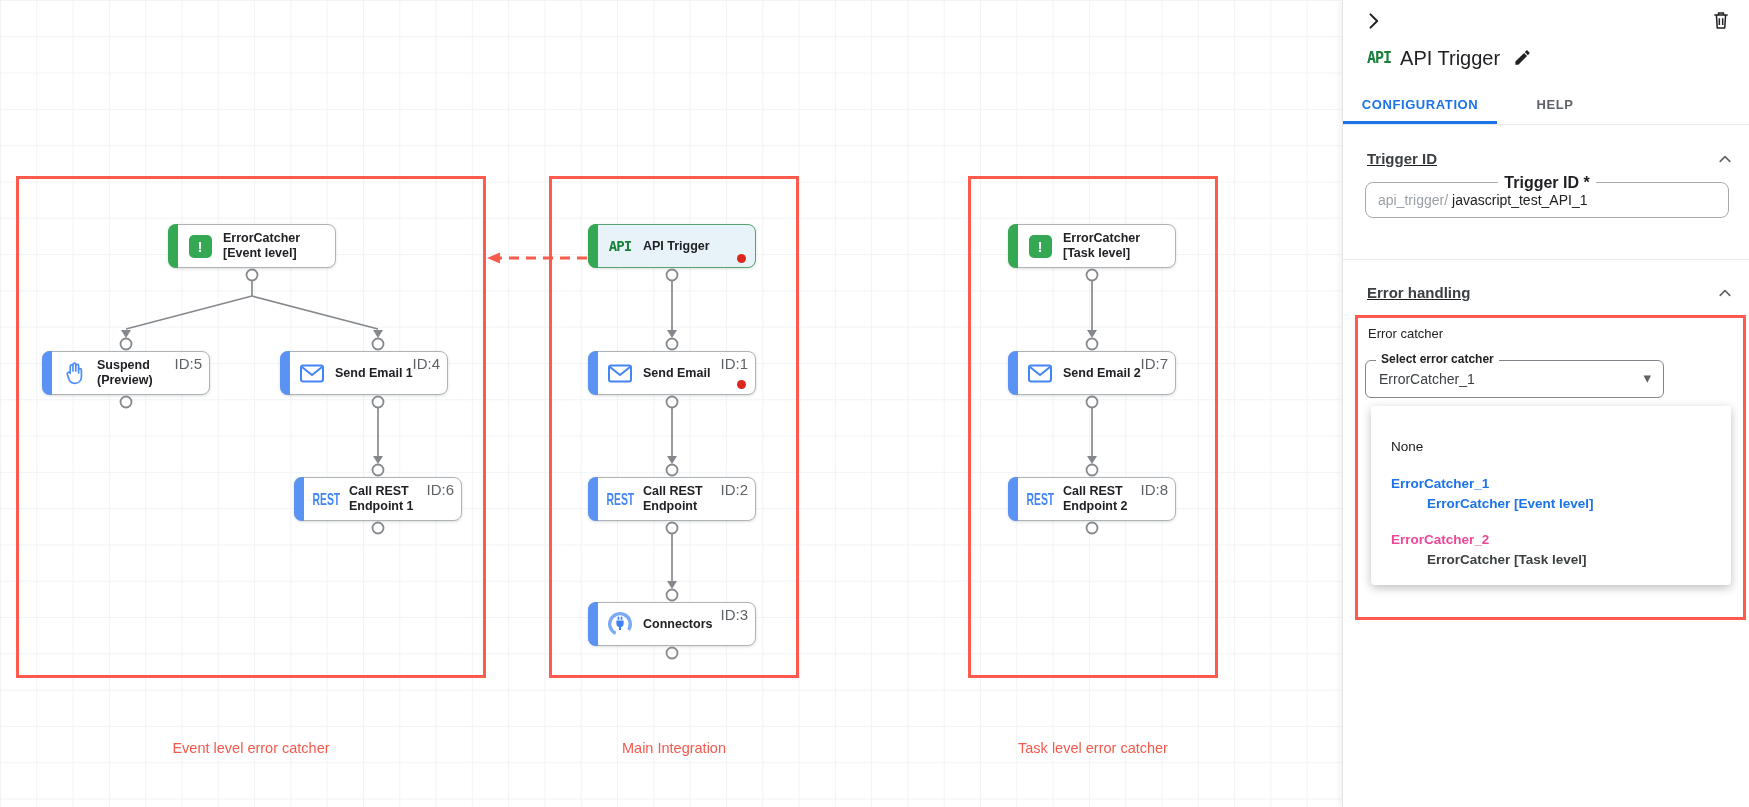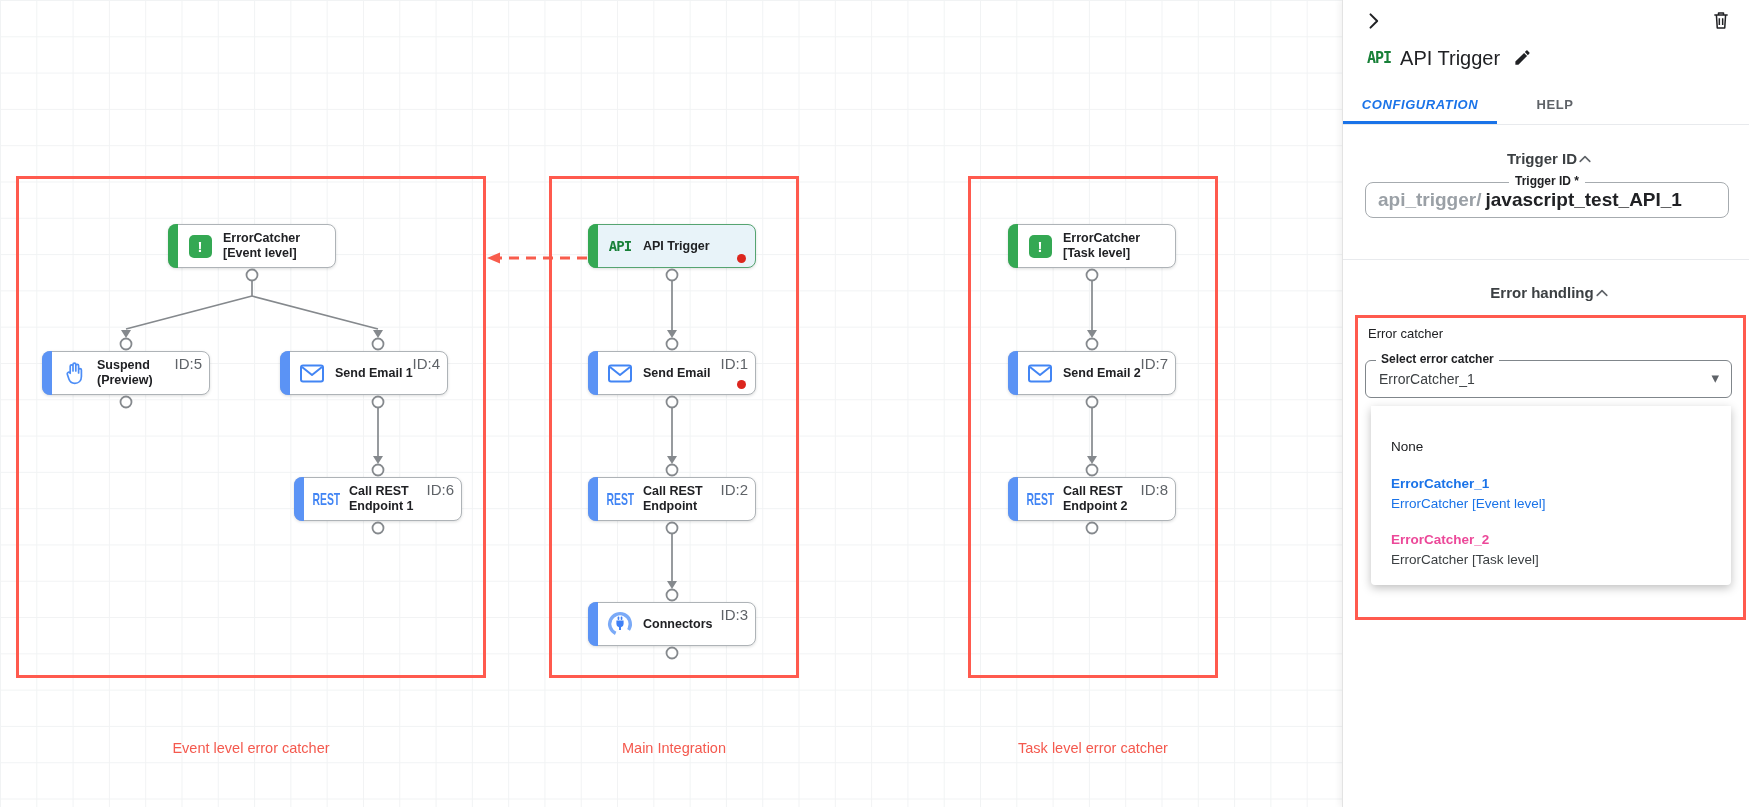--- a/index.html
+++ b/index.html
@@ -55,55 +55,55 @@
   .panel-logo { font-family:"DejaVu Sans Mono", monospace; font-weight:700;
     font-size:15px; color:#188038; letter-spacing:-1px; }
   .panel-title { font-size:20px; color:#202124; }
   .pencil-btn { width:20px; height:20px; cursor:pointer; margin-left:4px; }
 
   .tabs { position:absolute; left:0; right:0; top:88px; height:37px;
     display:flex; border-bottom:1px solid #e8eaed; }
   .tab { text-align:center; font-size:13px; font-weight:700; letter-spacing:.6px;
     color:#5f6368; line-height:34px; cursor:pointer; }
   .tab.active { color:#1a73e8; border-bottom:3px solid #1a73e8; }
-  .tab.t1 { width:154px;font-style:italic; }
+  .tab.t1 { width:154px; }
   .tab.t2 { width:116px; }
 
   .sec-head { position:absolute; left:24px; right:16px; display:flex;
-    align-items:center; justify-content:center; cursor:pointer; }
+    align-items:center; justify-content:space-between; cursor:pointer;text-decoration:underline; }
   .sec-head .sh-label { font-size:15px; font-weight:700; color:#3c4043; }
 
   .text-field { position:absolute; left:22px; width:364px; height:36px; top:182px;
     border:1px solid #a6abaf; border-radius:8px; background:#fff; }
   .tf-label { position:absolute; top:-9px; left:0; right:0; text-align:center;
-    font-size:12px; font-weight:700; color:#202124; pointer-events:none; }
+    font-size:16px; font-weight:700; color:#202124; pointer-events:none; }
   .tf-label span { background:#fff; padding:0 6px; }
-  .tf-inner { padding-left:12px; line-height:34px; font-size:19px; white-space:nowrap;font-weight:bold; }
+  .tf-inner { padding-left:12px; line-height:34px; font-size:14px; white-space:nowrap; }
   .tf-prefix { color:#9aa0a6; }
   .tf-value { color:#202124; margin-left:4px; }
 
   .divider { position:absolute; left:0; right:0; top:259px; height:1px; background:#e8eaed; }
 
   .red-box { position:absolute; left:12px; top:315px; width:391px; height:305px;
     border:3px solid #ff5a4e; z-index:2; }
   .ec-label { position:absolute; left:25px; top:326px; font-size:13px; color:#202124; z-index:3; }
-  .select-field { position:absolute; left:22px; top:360px; width:367px; height:38px;
+  .select-field { position:absolute; left:22px; top:360px; width:299px; height:38px;
     border:1px solid #80868b; border-radius:6px; background:#fff; z-index:3; cursor:pointer; }
   .select-field .sf-label { position:absolute; top:-9px; left:10px; font-size:12px;
     font-weight:700; color:#202124; background:#fff; padding:0 5px; }
   .sf-value { padding-left:13px; line-height:36px; font-size:14px; color:#3c4043; }
   .sf-arrow { position:absolute; right:12px; top:8px; font-size:15px; color:#5f6368; }
 
   .menu { position:absolute; left:28px; top:406px; width:360px; background:#fff;
     border-radius:0 0 4px 4px; box-shadow:0 3px 10px rgba(0,0,0,.25); z-index:4;
     padding:12px 0 6px; }
   .mi-none { padding:5px 20px 13px; font-size:13.5px; color:#202124; cursor:pointer;margin-top:16px; }
   .menu-opt { padding:7px 20px 9px; line-height:20px; font-size:13.5px; cursor:pointer; }
   .menu-opt .mi-name { font-weight:700; color:#ec4899; }
-  .menu-opt .mi-desc { font-weight:400; color:#3c4043; }
+  .menu-opt .mi-desc { font-weight:700; color:#3c4043;margin-left:36px; }
   .menu-opt.selected .mi-name, .menu-opt.selected .mi-desc { color:#1a73e8; }
   .add-btn { padding:13px 20px 15px; font-size:13px; font-weight:700;
     letter-spacing:.5px; color:#1a73e8; cursor:pointer; }
 </style>
 </head>
 <body>
 
 <div class="canvas">
 
   <div class="group-rect" style="left:16px;top:176px;width:470px;height:502px"></div>

